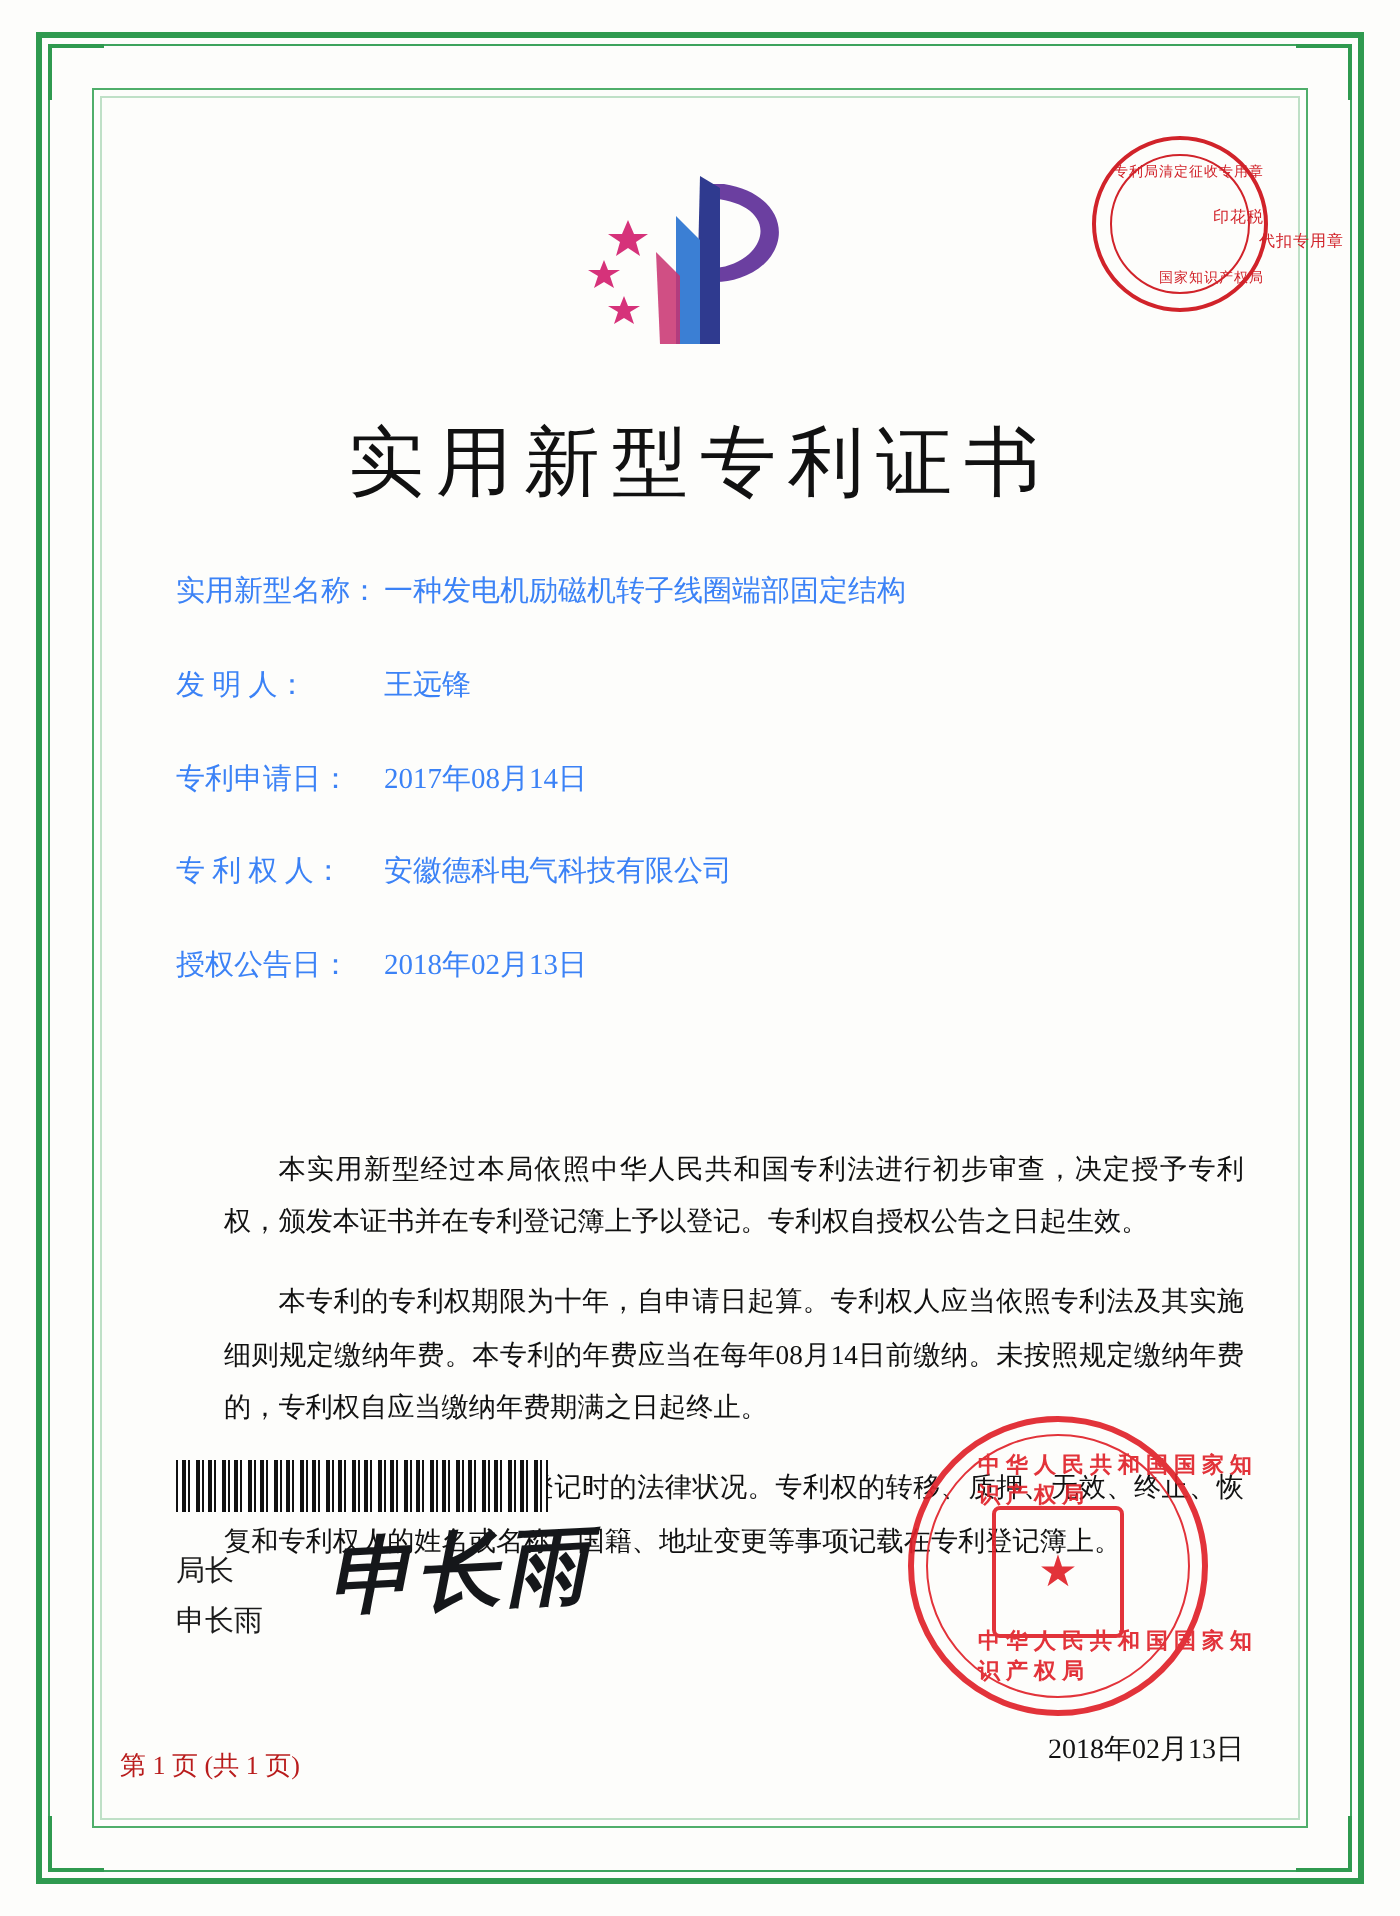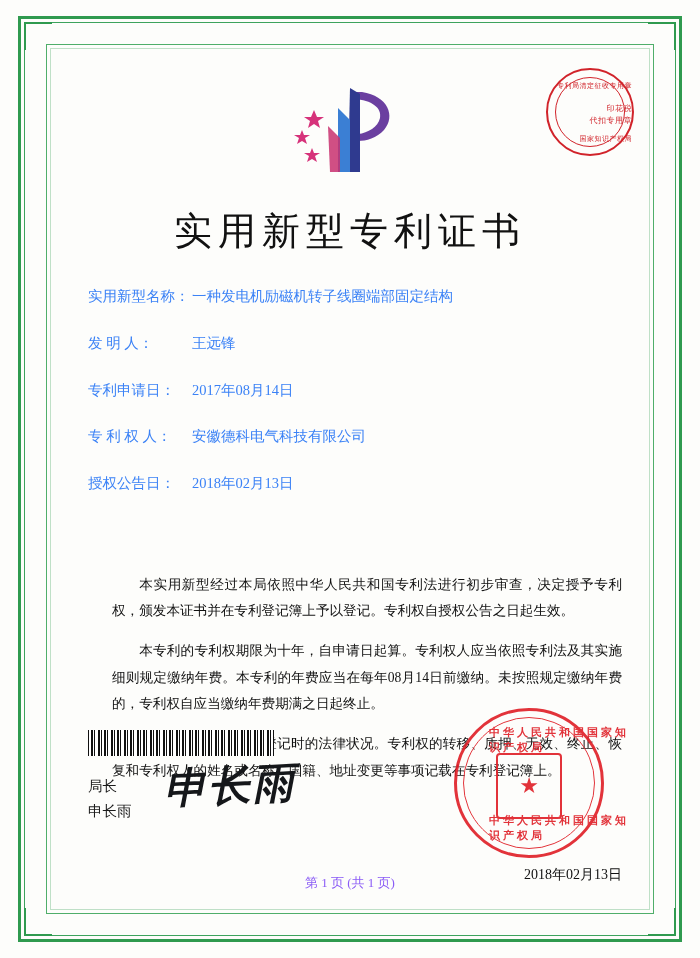--- a/index.html
+++ b/index.html
@@ -122,21 +122,21 @@
   .stamp-top .st-arc {
     position: absolute;
     width: 100%;
     text-align: right;
     font-size: 7px;
     letter-spacing: 0.5px;
     line-height: 1.15;
   }
   .stamp-top .st-arc.a1 { top: 12px; }
   .stamp-top .st-arc.a2 { top: 34px; font-size: 8px; }
-  .stamp-top .st-arc.a3 { top: 46px; font-size: 8px; }
+  .stamp-top .st-arc.a3 { top: 46px; font-size: 8px; padding-left: 40px; }
   .stamp-top .st-arc.a4 { bottom: 11px; font-size: 7px; }
 
   
   .doc-title {
     position: absolute;
     left: 0;
     right: 0;
     top: 148px;
     text-align: center;
     font-size: 38px;
@@ -278,23 +278,23 @@
     font-size: 14px;
     color: #111;
   }
 
   
   .footer {
     position: absolute;
     left: 0;
     right: 0;
     bottom: 8px;
-    text-align: center;
+    text-align: left;
     font-size: 13px;
-    color: #8b5cf6;
+    color: #b91c1c;
   }
 </style>
 </head>
 <body>
 
 <div class="page">
 
   <div class="frame-outer"></div>
   <div class="frame-mid"></div>
   <div class="corner tl"></div>

